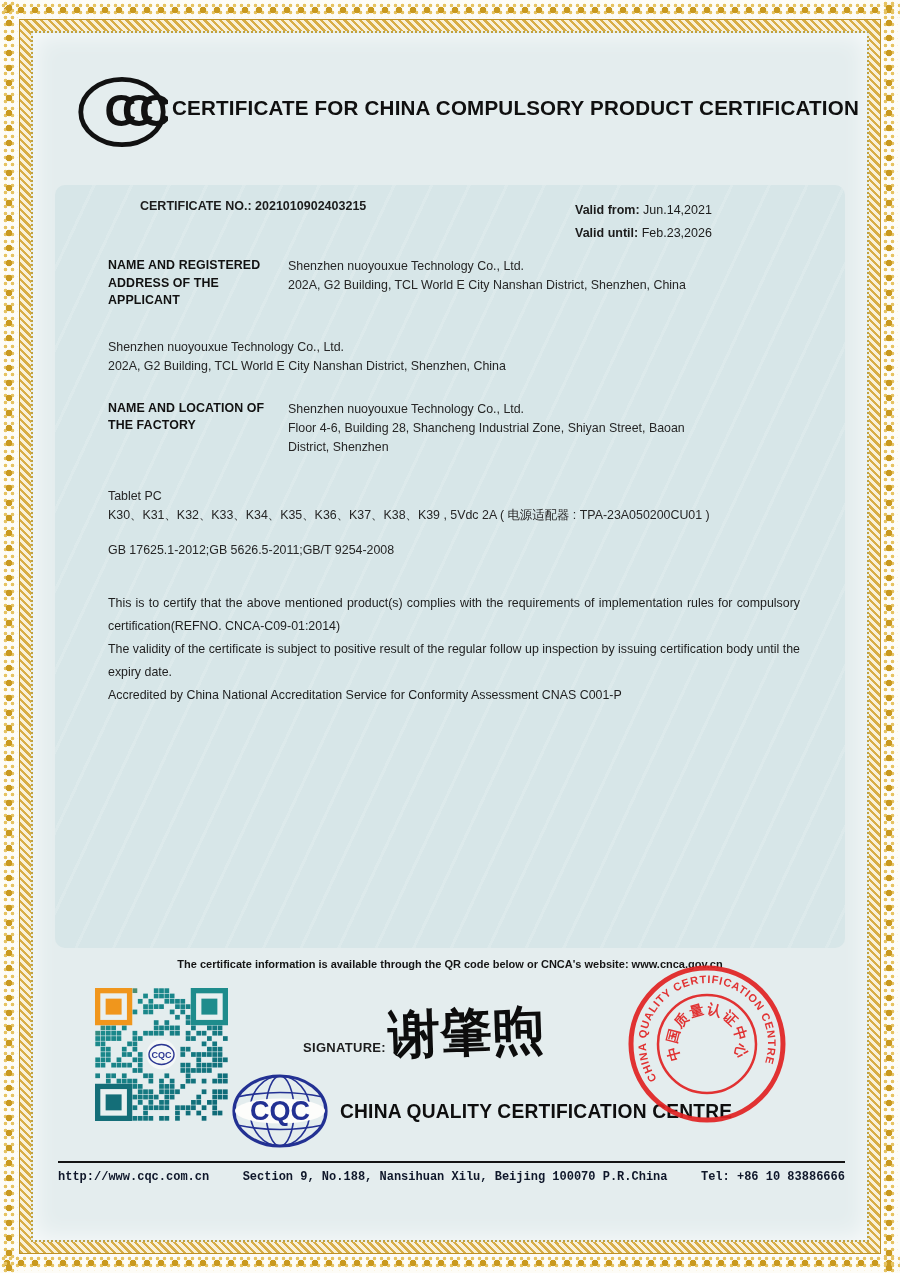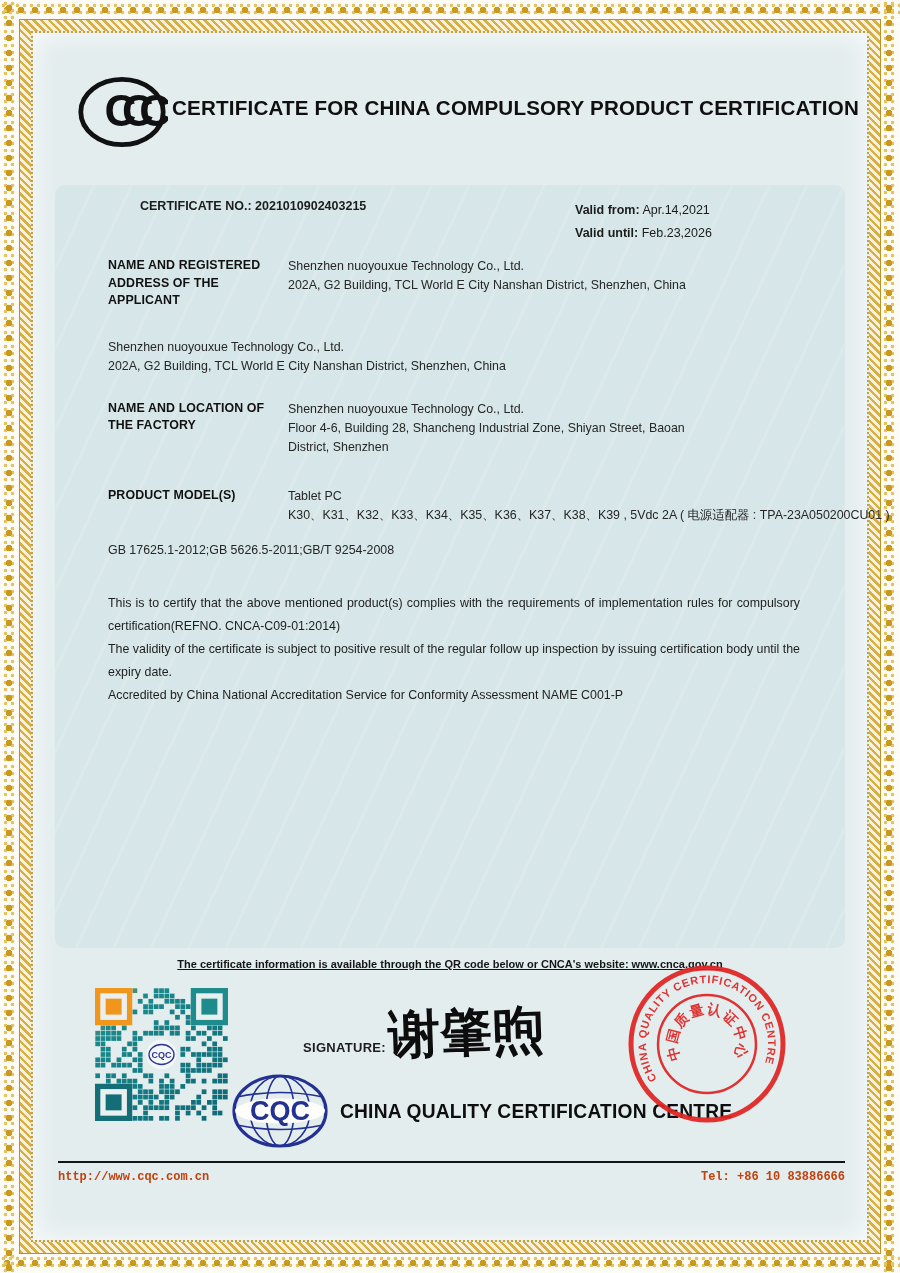--- a/index.html
+++ b/index.html
@@ -43,34 +43,34 @@
   .s-label{font-weight:bold;font-size:12.4px;line-height:17.5px;letter-spacing:.1px;color:#111;}
   .s-value{font-size:12.4px;line-height:19px;color:#262626;white-space:nowrap;}
   .m1{margin-bottom:28px}.m2{margin-bottom:24px}.m3{margin-bottom:30px}.m4{margin-bottom:16px}
   
   .paras{position:absolute;left:108px;top:592px;width:692px;
     font-size:12.4px;line-height:23px;color:#1e1e1e;}
   .paras p{margin:0;text-align:justify;}
   .paras p.nj{text-align:left;}
   
   .qr-note{position:absolute;left:0;top:958px;width:900px;text-align:center;
-    font-size:11px;font-weight:600;color:#151515;text-decoration:underline;}
+    font-size:11px;font-weight:600;color:#151515;}
   .qr-box{position:absolute;left:95px;top:988px;}
   .sig-label{position:absolute;left:303px;top:1040px;font-size:13px;font-weight:bold;letter-spacing:.3px;}
   .sig-name{position:absolute;left:388px;top:998px;font-size:52px;font-weight:bold;
     color:#0d0d0d;transform:rotate(-2deg);font-family:"DejaVu Sans",sans-serif;}
   .cqc-row{position:absolute;left:230px;top:1072px;display:flex;align-items:center;gap:10px;}
   .cqc-name{font-size:20px;font-weight:bold;color:#0e0e0e;letter-spacing:.2px;transform:scaleX(.96);transform-origin:left;white-space:nowrap;}
   .stamp{position:absolute;left:625px;top:962px;opacity:.93;}
   
   .footer-rule{position:absolute;left:58px;top:1161px;width:787px;height:2px;background:#141414;}
   .footer{position:absolute;left:58px;top:1170px;width:787px;display:flex;
     justify-content:space-between;align-items:center;
     font-family:"Liberation Mono","DejaVu Sans Mono",monospace;
-    font-size:12px;font-weight:bold;color:#c2410c;white-space:nowrap;}
+    font-size:12px;font-weight:bold;color:#0f172a;white-space:nowrap;}
 </style>
 </head>
 <body>
 
 <div class="page">
 
   <div class="motif motif-top"></div>
   <div class="motif motif-bottom"></div>
   <div class="motif motif-left"></div>
   <div class="motif motif-right"></div>
@@ -86,21 +86,21 @@
   </div>
   <div class="title">CERTIFICATE FOR CHINA COMPULSORY PRODUCT CERTIFICATION</div>
 
   <div class="cert-no">
     <b>CERTIFICATE NO.:</b>
     <span>2021010902403215</span>
   </div>
   <div class="valid">
     <div>
       <b>Valid from:</b>
-      <span>Apr.14,2021</span>
+      <span>Jun.14,2021</span>
     </div>
     <div>
       <b>Valid until:</b>
       <span>Feb.23,2026</span>
     </div>
   </div>
 
   <div class="sections">
     <div class="section m1">
       <div class="s-label">NAME AND REGISTERED ADDRESS OF THE APPLICANT</div>
@@ -117,37 +117,36 @@
     </div>
     <div class="section m3">
       <div class="s-label">NAME AND LOCATION OF THE FACTORY</div>
       <div class="s-value">
         <div>Shenzhen nuoyouxue Technology Co., Ltd.</div>
         <div>Floor 4-6, Building 28, Shancheng Industrial Zone, Shiyan Street, Baoan</div>
         <div>District, Shenzhen</div>
       </div>
     </div>
     <div class="section m4">
-      <div class="s-label">PRODUCT MODEL(S)</div>
       <div class="s-value">
         <div>Tablet PC</div>
         <div>K30、K31、K32、K33、K34、K35、K36、K37、K38、K39 , 5Vdc 2A ( 电源适配器 : TPA-23A050200CU01 )</div>
       </div>
     </div>
     <div class="section">
       <div class="s-value">
         <div>GB 17625.1-2012;GB 5626.5-2011;GB/T 9254-2008</div>
       </div>
     </div>
   </div>
 
   <div class="paras">
     <p>This is to certify that the above mentioned product(s) complies with the requirements of implementation rules for compulsory certification(REFNO. CNCA-C09-01:2014)</p>
     <p>The validity of the certificate is subject to positive result of the regular follow up inspection by issuing certification body until the expiry date.</p>
-    <p class="nj">Accredited by China National Accreditation Service for Conformity Assessment NAME C001-P</p>
+    <p class="nj">Accredited by China National Accreditation Service for Conformity Assessment CNAS C001-P</p>
   </div>
 
   <div class="qr-note">The certificate information is available through the QR code below or CNCA's website: www.cnca.gov.cn</div>
 
   <div class="qr-box">
     <svg id="qr-svg" width="133" height="133" viewBox="0 0 133 133">
         <rect x="37.54" y="0.3" width="4.720000000000001" height="4.720000000000001" fill="rgb(75,141,115)"></rect>
         <rect x="58.82" y="0.3" width="4.720000000000001" height="4.720000000000001" fill="rgb(26,136,139)"></rect>
         <rect x="64.14" y="0.3" width="4.720000000000001" height="4.720000000000001" fill="rgb(26,135,138)"></rect>
         <rect x="69.46" y="0.3" width="4.720000000000001" height="4.720000000000001" fill="rgb(26,135,138)"></rect>
@@ -409,16 +408,17 @@
       </text>
       <text font-size="14" font-weight="bold" letter-spacing="1.5" fill="#e12424" font-family="DejaVu Sans, sans-serif">
         <textPath href="#arcZh" startOffset="0">中国质量认证中心</textPath>
       </text>
     </svg>
   </div>
 
   <div class="footer-rule"></div>
   <div class="footer">
     <span>http://www.cqc.com.cn</span>
+    <span>Section 9, No.188, Nansihuan Xilu, Beijing 100070 P.R.China</span>
     <span>Tel: +86 10 83886666</span>
   </div>
 
 </div>
 
 </body></html>

